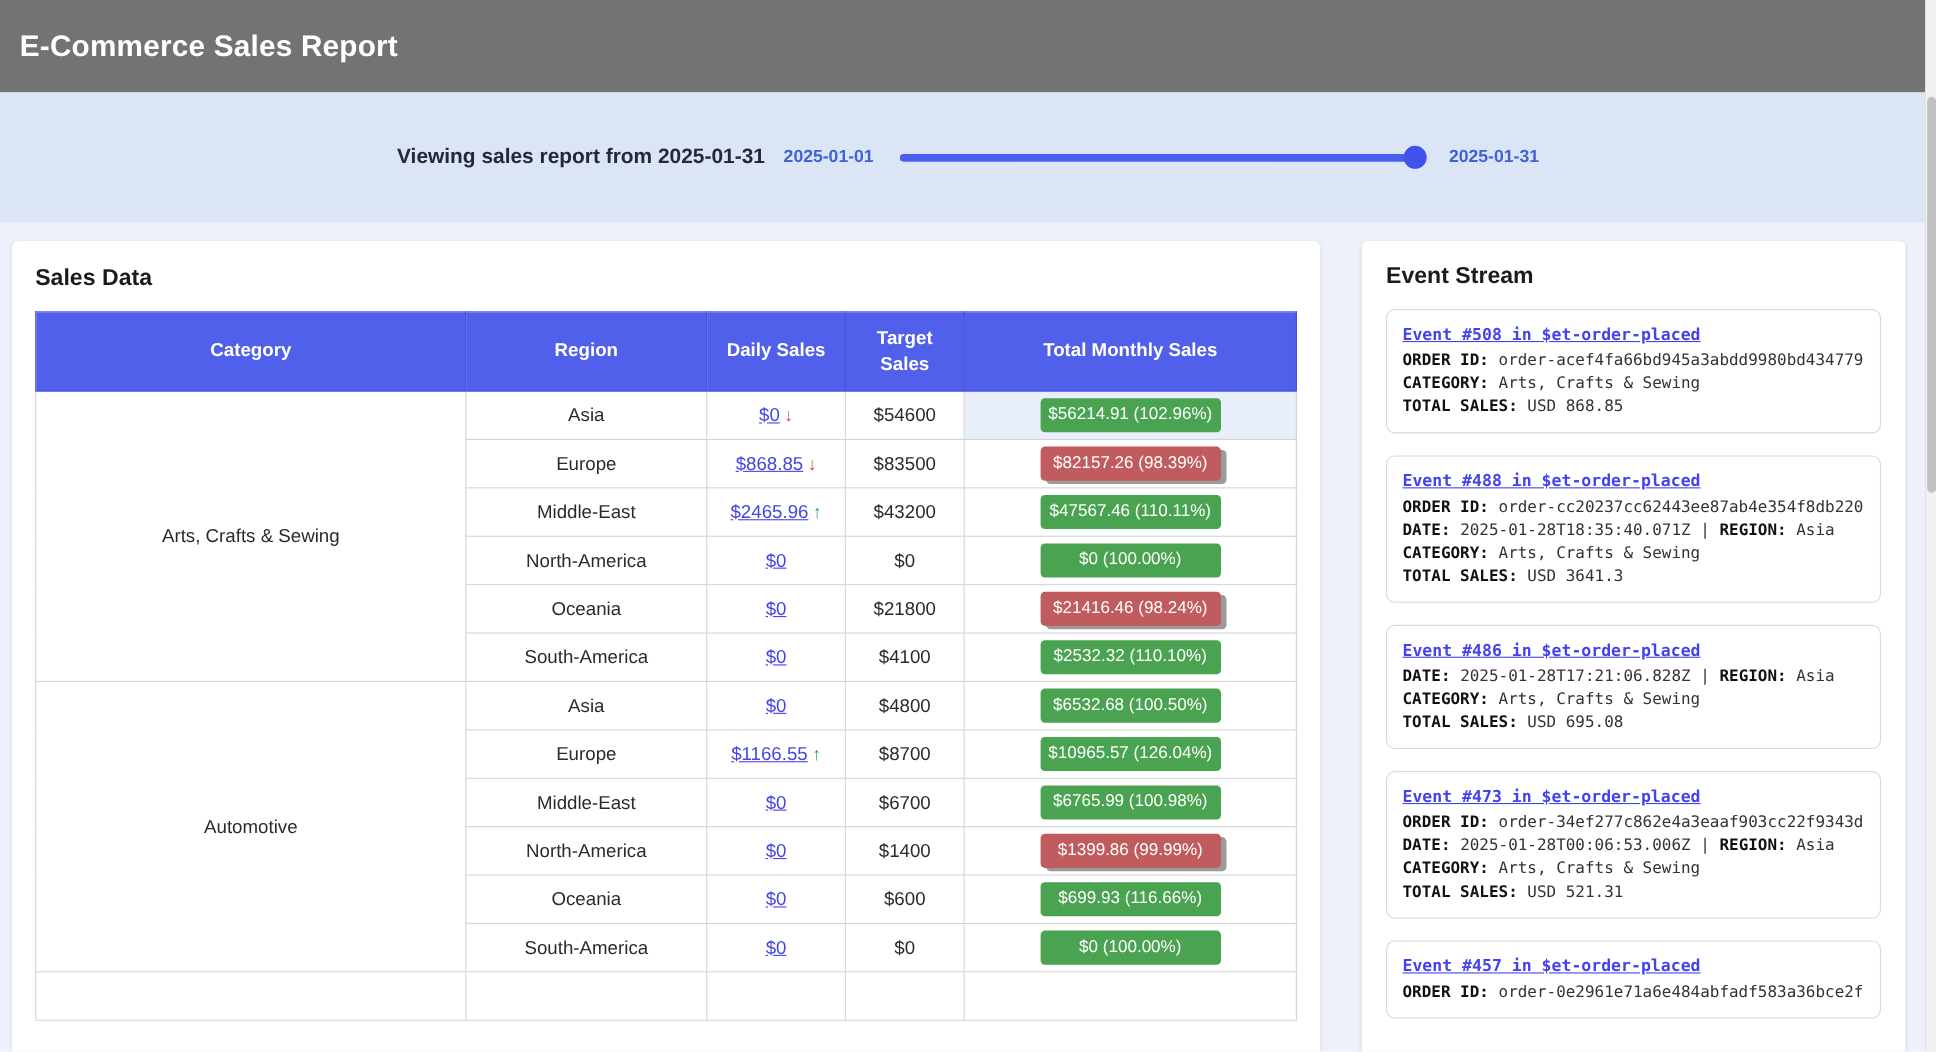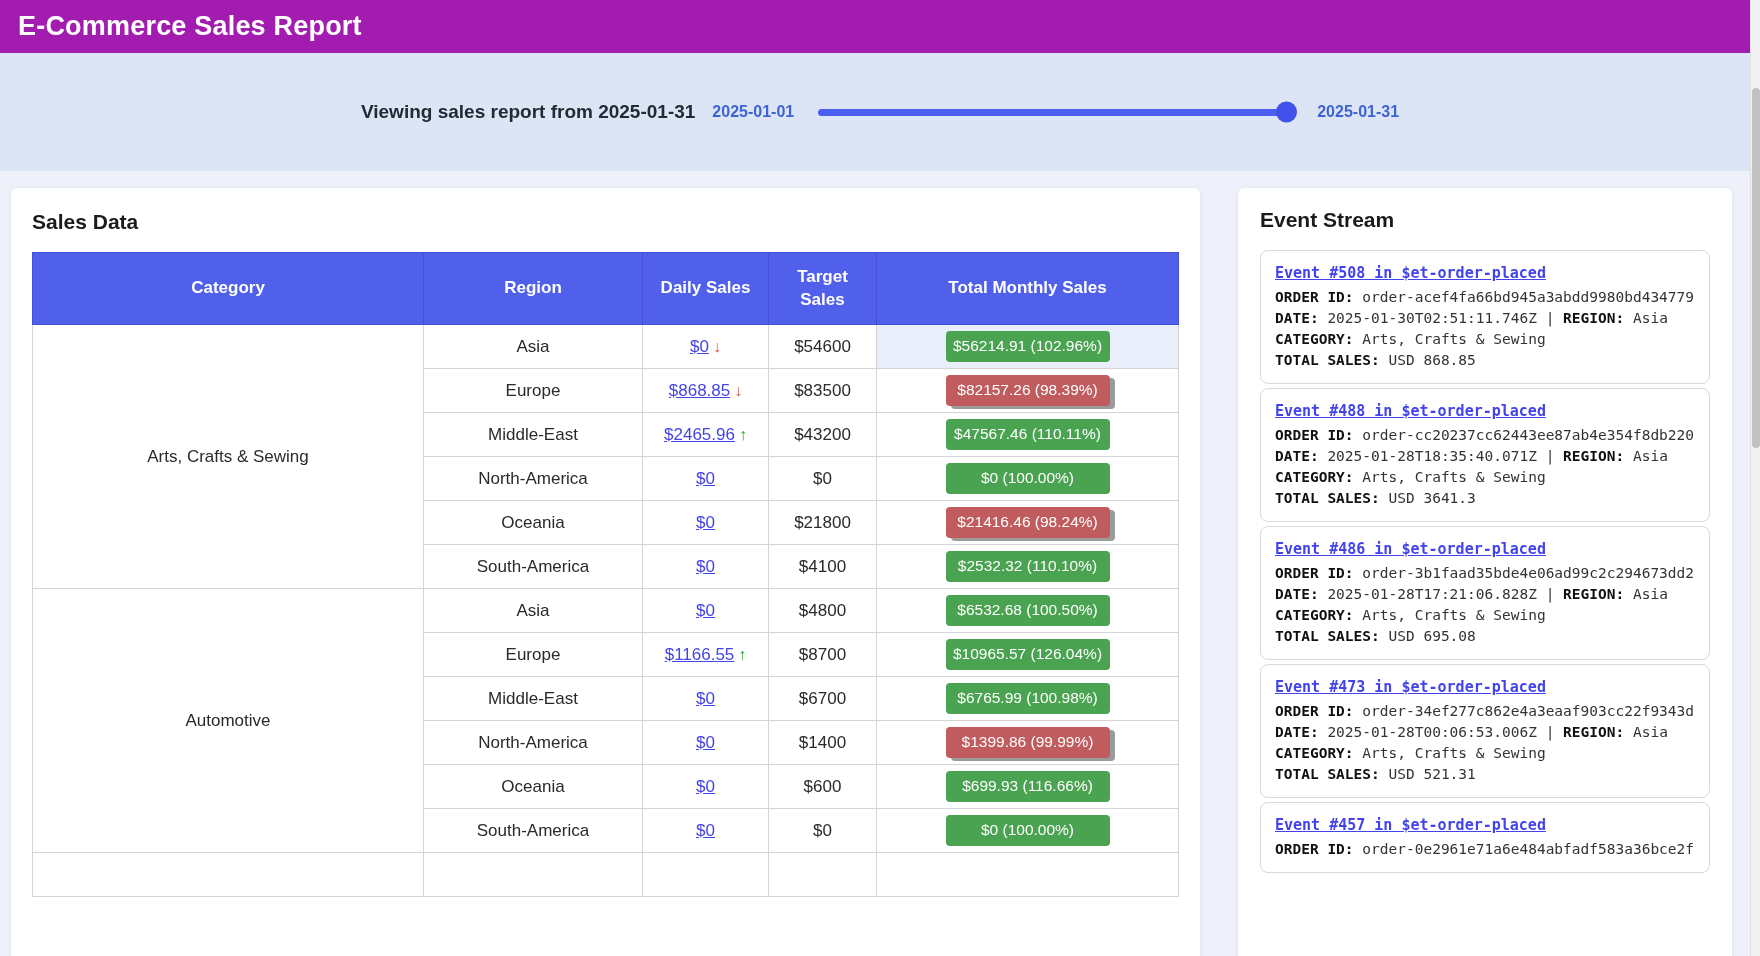--- a/index.html
+++ b/index.html
@@ -6,21 +6,21 @@
   html,body { width:1760px; height:956px; overflow:hidden; }
   body {
     font-family:"Liberation Sans", sans-serif;
     background:#eef1f9;
     position:relative;
     color:#222;
   }
 
   
   .app-header {
-    height:53px; background:#a21caf;
+    height:84px; background:#737373;
     display:flex; align-items:center; padding-left:18px;
   }
   .app-header h1 { color:#ffffff; font-size:27px; font-weight:bold; letter-spacing:.2px; }
 
   
   .sub-header {
     height:118px; background:#dce5f6;
     display:flex; align-items:center; justify-content:center; gap:17px;
   }
   .sub-title { font-size:19px; font-weight:bold; color:#222b33; }
@@ -68,21 +68,21 @@
   .badge {
     display:inline-block; width:164px; padding:6px 0; border-radius:4px;
     color:#ffffff; font-size:15.5px; line-height:1.2;
   }
   .badge.green { background:#4aa351; }
   .badge.red   { background:#c15c5e; box-shadow:5px 3px 0 #9b9b9b; }
 
   
   .event-card {
     border:1px solid #d9d9d9; border-radius:8px; padding:12px 14px;
-    margin-bottom:4px; background:#ffffff;
+    margin-bottom:20px; background:#ffffff;
     font-family:"DejaVu Sans Mono", monospace;
   }
   .ev-link {
     display:inline-block; color:#4343ee; font-weight:bold; font-size:15px;
     text-decoration:underline; margin-bottom:4px; line-height:20px; cursor:pointer;
   }
   .ev-line { font-size:14.5px; line-height:21px; color:#333; white-space:nowrap; overflow:hidden; }
   .ev-line b { color:#111; font-weight:bold; }
 
   
@@ -267,34 +267,32 @@
         </tbody>
     </table>
   </section>
 
   <aside class="card events-card">
     <h2>Event Stream</h2>
     <div id="event-list">
         <div class="event-card">
     <a class="ev-link" href="#">Event #508 in $et-order-placed</a>
     <div class="ev-line"><b>ORDER ID:</b> <span>order-acef4fa66bd945a3abdd9980bd434779</span></div>
-    <div class="ev-line"><b>DATE:</b> <span>2025-01-30T02:51:11.746Z</span> <span>|</span> <b>REGION:</b> <span>Asia</span></div>
     <div class="ev-line"><b>CATEGORY:</b> <span>Arts, Crafts &amp; Sewing</span></div>
     <div class="ev-line"><b>TOTAL SALES:</b> <span>USD 868.85</span></div>
   </div>
         <div class="event-card">
     <a class="ev-link" href="#">Event #488 in $et-order-placed</a>
     <div class="ev-line"><b>ORDER ID:</b> <span>order-cc20237cc62443ee87ab4e354f8db220</span></div>
     <div class="ev-line"><b>DATE:</b> <span>2025-01-28T18:35:40.071Z</span> <span>|</span> <b>REGION:</b> <span>Asia</span></div>
     <div class="ev-line"><b>CATEGORY:</b> <span>Arts, Crafts &amp; Sewing</span></div>
     <div class="ev-line"><b>TOTAL SALES:</b> <span>USD 3641.3</span></div>
   </div>
         <div class="event-card">
     <a class="ev-link" href="#">Event #486 in $et-order-placed</a>
-    <div class="ev-line"><b>ORDER ID:</b> <span>order-3b1faad35bde4e06ad99c2c294673dd2</span></div>
     <div class="ev-line"><b>DATE:</b> <span>2025-01-28T17:21:06.828Z</span> <span>|</span> <b>REGION:</b> <span>Asia</span></div>
     <div class="ev-line"><b>CATEGORY:</b> <span>Arts, Crafts &amp; Sewing</span></div>
     <div class="ev-line"><b>TOTAL SALES:</b> <span>USD 695.08</span></div>
   </div>
         <div class="event-card">
     <a class="ev-link" href="#">Event #473 in $et-order-placed</a>
     <div class="ev-line"><b>ORDER ID:</b> <span>order-34ef277c862e4a3eaaf903cc22f9343d</span></div>
     <div class="ev-line"><b>DATE:</b> <span>2025-01-28T00:06:53.006Z</span> <span>|</span> <b>REGION:</b> <span>Asia</span></div>
     <div class="ev-line"><b>CATEGORY:</b> <span>Arts, Crafts &amp; Sewing</span></div>
     <div class="ev-line"><b>TOTAL SALES:</b> <span>USD 521.31</span></div>

